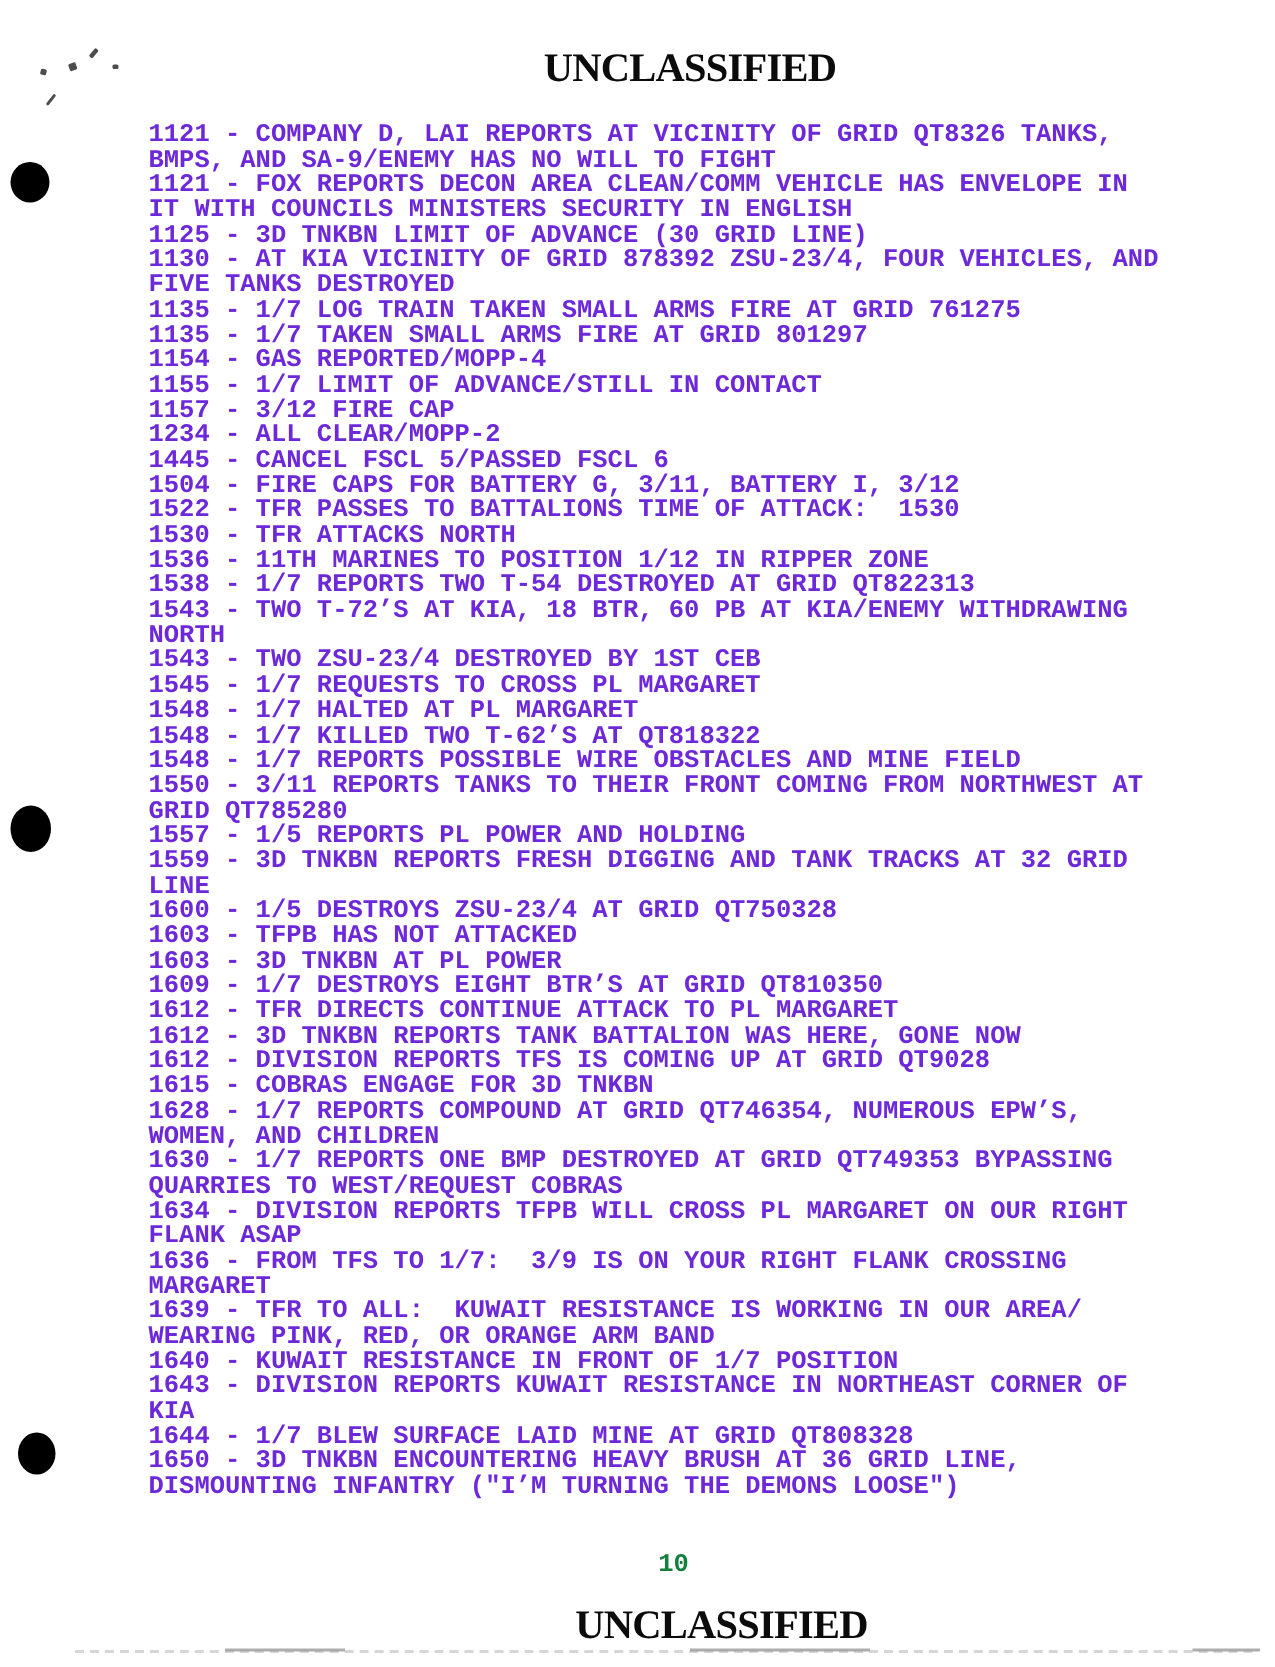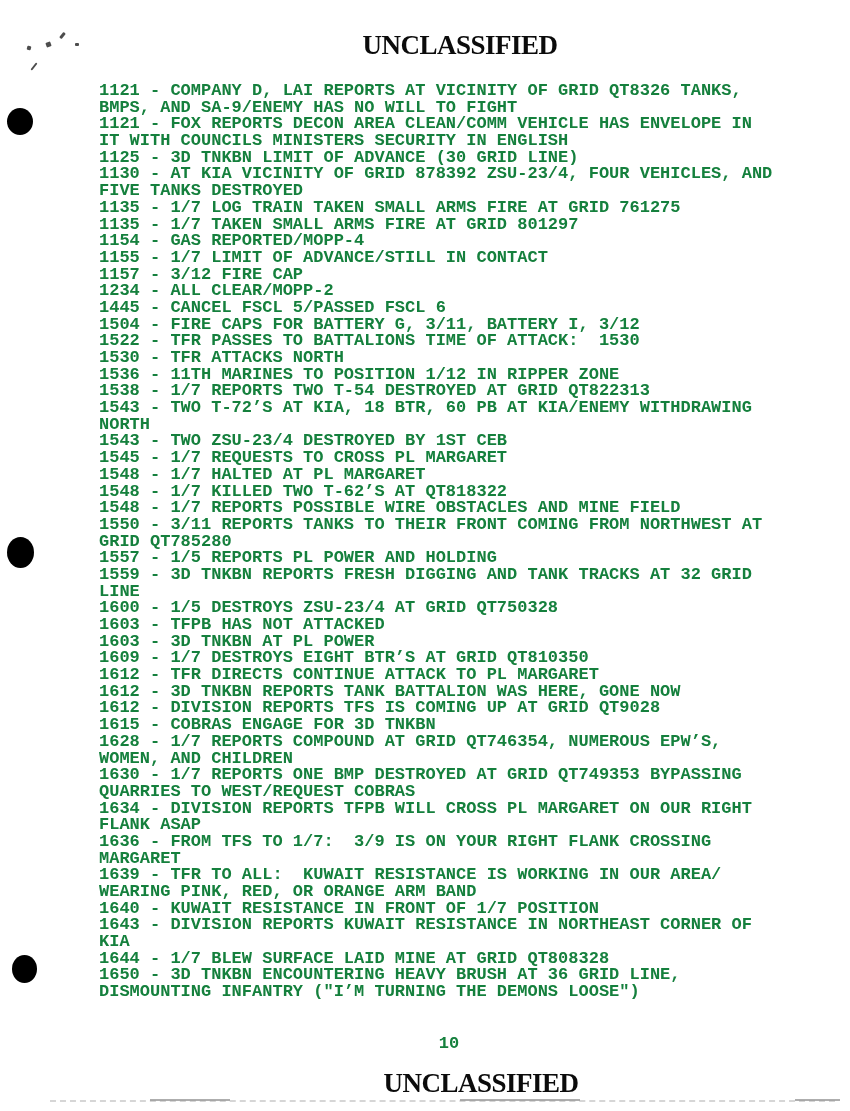--- a/index.html
+++ b/index.html
@@ -32,21 +32,21 @@
   .classification.footer { left: 481px; top: 1068px; }
   .log {
     position: absolute;
     left: 99px;
     top: 83px;
     font-family: "Liberation Mono", "DejaVu Sans Mono", monospace;
     font-weight: 700;
     font-size: 17px;
     line-height: 16.7px;
     letter-spacing: 0;
-    color: #15803d;
+    color: #6d28d9;
     white-space: pre;
   }
   .log-line { height: 16.7px; }
   .pagenum {
     position: absolute;
     left: 449px;
     top: 1034px;
     transform: translateX(-50%);
     font-family: "Liberation Mono", "DejaVu Sans Mono", monospace;
     font-weight: 700;

